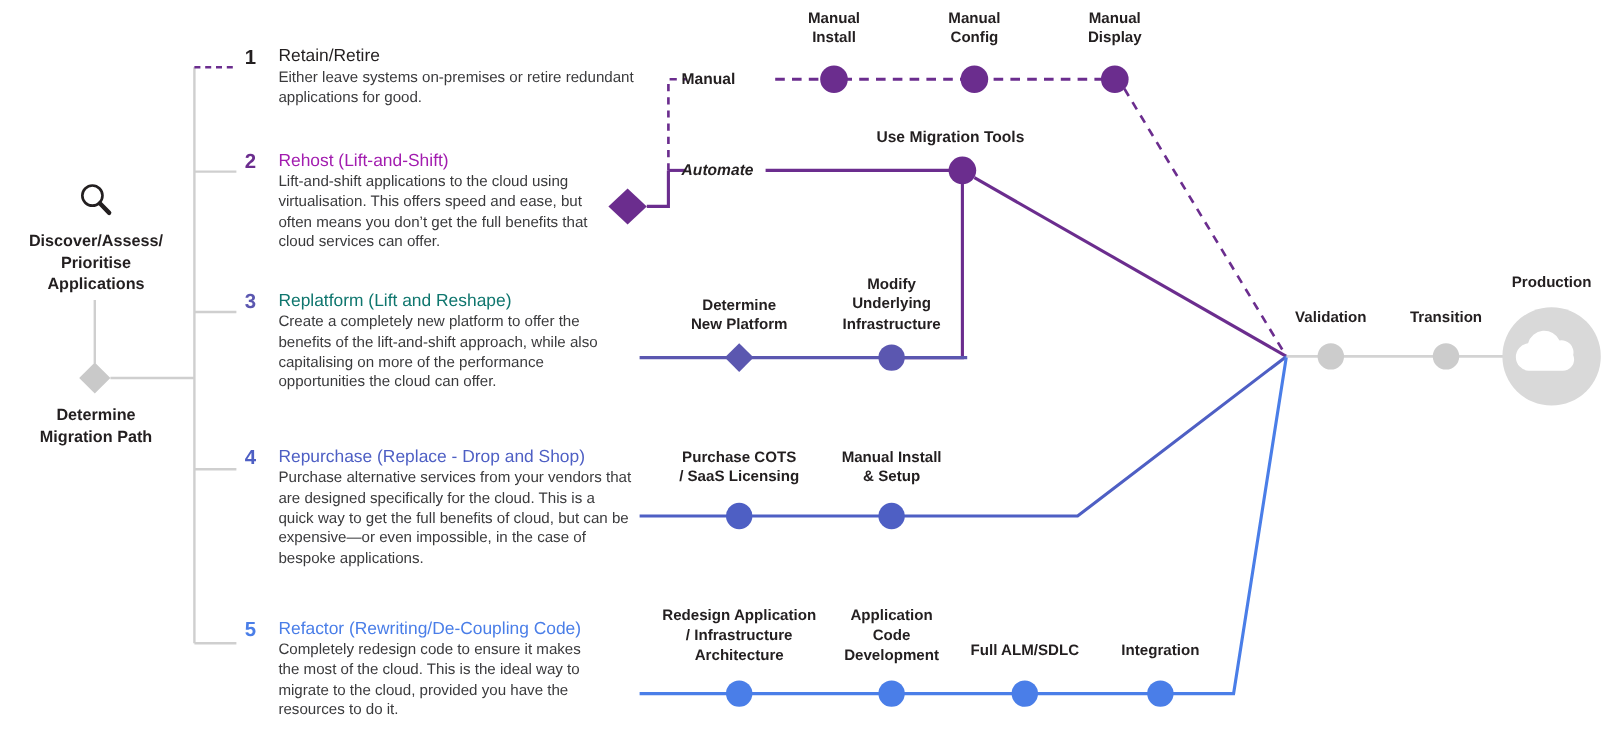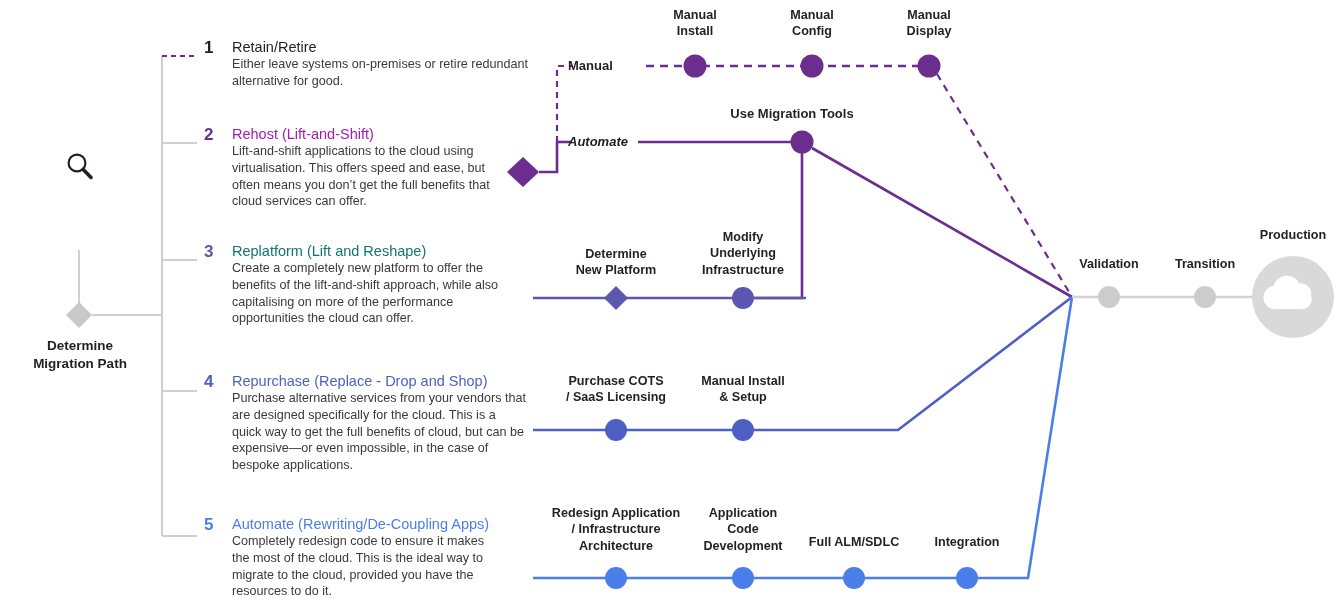--- a/index.html
+++ b/index.html
@@ -104,31 +104,34 @@
   <circle cx="1205" cy="297" r="11" fill="#cccccc"></circle>
   <circle cx="1293" cy="297" r="41" fill="#d9d9d9"></circle>
   <path d="M1274 309 a11.5 11.5 0 0 1 -0.6 -22.9 a14 14 0 0 1 26.2 -2.4 a10 10 0 0 1 11.4 12.1 a9.5 9.5 0 0 1 -9.4 13.2 Z" fill="#ffffff"></path>
 </svg>
 
 <div class="abs" id="discover-block">
   <svg id="magnifier" width="34" height="34" viewBox="0 0 34 34">
     <circle cx="14" cy="13" r="8.4" fill="none" stroke="#231f20" stroke-width="2.2"></circle>
     <line x1="20.2" y1="19.4" x2="28" y2="27.4" stroke="#231f20" stroke-width="3.6" stroke-linecap="round"></line>
   </svg>
+  <div class="blk-label" style="white-space:pre-line">Discover/Assess/
+Prioritise
+Applications</div>
 </div>
 
 <div class="abs" id="determine-block">
   <div class="blk-label" style="white-space:pre-line">Determine
 Migration Path</div>
 </div>
 
 <div class="listitem" style="left:204px;top:39px;width:330px;">
   <div class="num" style="color:#231f20">1</div>
   <div class="ttl" style="color:#231f20">Retain/Retire</div>
-  <div class="desc">Either leave systems on-premises or retire redundant alternative for good.</div>
+  <div class="desc">Either leave systems on-premises or retire redundant applications for good.</div>
 </div>
 
 <div class="listitem" style="left:204px;top:126px;width:330px;">
   <div class="num" style="color:#6b2d8e">2</div>
   <div class="ttl" style="color:#a21caf">Rehost (Lift-and-Shift)</div>
   <div class="desc" style="width:266px">Lift-and-shift applications to the cloud using virtualisation. This offers speed and ease, but often means you don’t get the full benefits that cloud services can offer.</div>
 </div>
 
 <div class="listitem" style="left:204px;top:243px;width:330px;">
   <div class="num" style="color:#5b57b0">3</div>
@@ -137,21 +140,21 @@
 </div>
 
 <div class="listitem" style="left:204px;top:373px;width:330px;">
   <div class="num" style="color:#4e5fc4">4</div>
   <div class="ttl" style="color:#4e5fc4">Repurchase (Replace - Drop and Shop)</div>
   <div class="desc" style="width:296px">Purchase alternative services from your vendors that are designed specifically for the cloud. This is a quick way to get the full benefits of cloud, but can be expensive—or even impossible, in the case of bespoke applications.</div>
 </div>
 
 <div class="listitem" style="left:204px;top:516px;width:330px;">
   <div class="num" style="color:#4a7ee8">5</div>
-  <div class="ttl" style="color:#4a7ee8">Automate (Rewriting/De-Coupling Apps)</div>
+  <div class="ttl" style="color:#4a7ee8">Refactor (Rewriting/De-Coupling Code)</div>
   <div class="desc" style="width:272px">Completely redesign code to ensure it makes the most of the cloud. This is the ideal way to migrate to the cloud, provided you have the resources to do it.</div>
 </div>
 
 <div class="rlabel" style="left:568px;top:58px;">Manual</div>
 <div class="rlabel" style="left:568px;top:134px;font-style:italic;">Automate</div>
 
 <div class="nlabel" style="left:695px;top:7px;width:120px;">Manual
 Install</div>
 <div class="nlabel" style="left:812px;top:7px;width:120px;">Manual
 Config</div>

